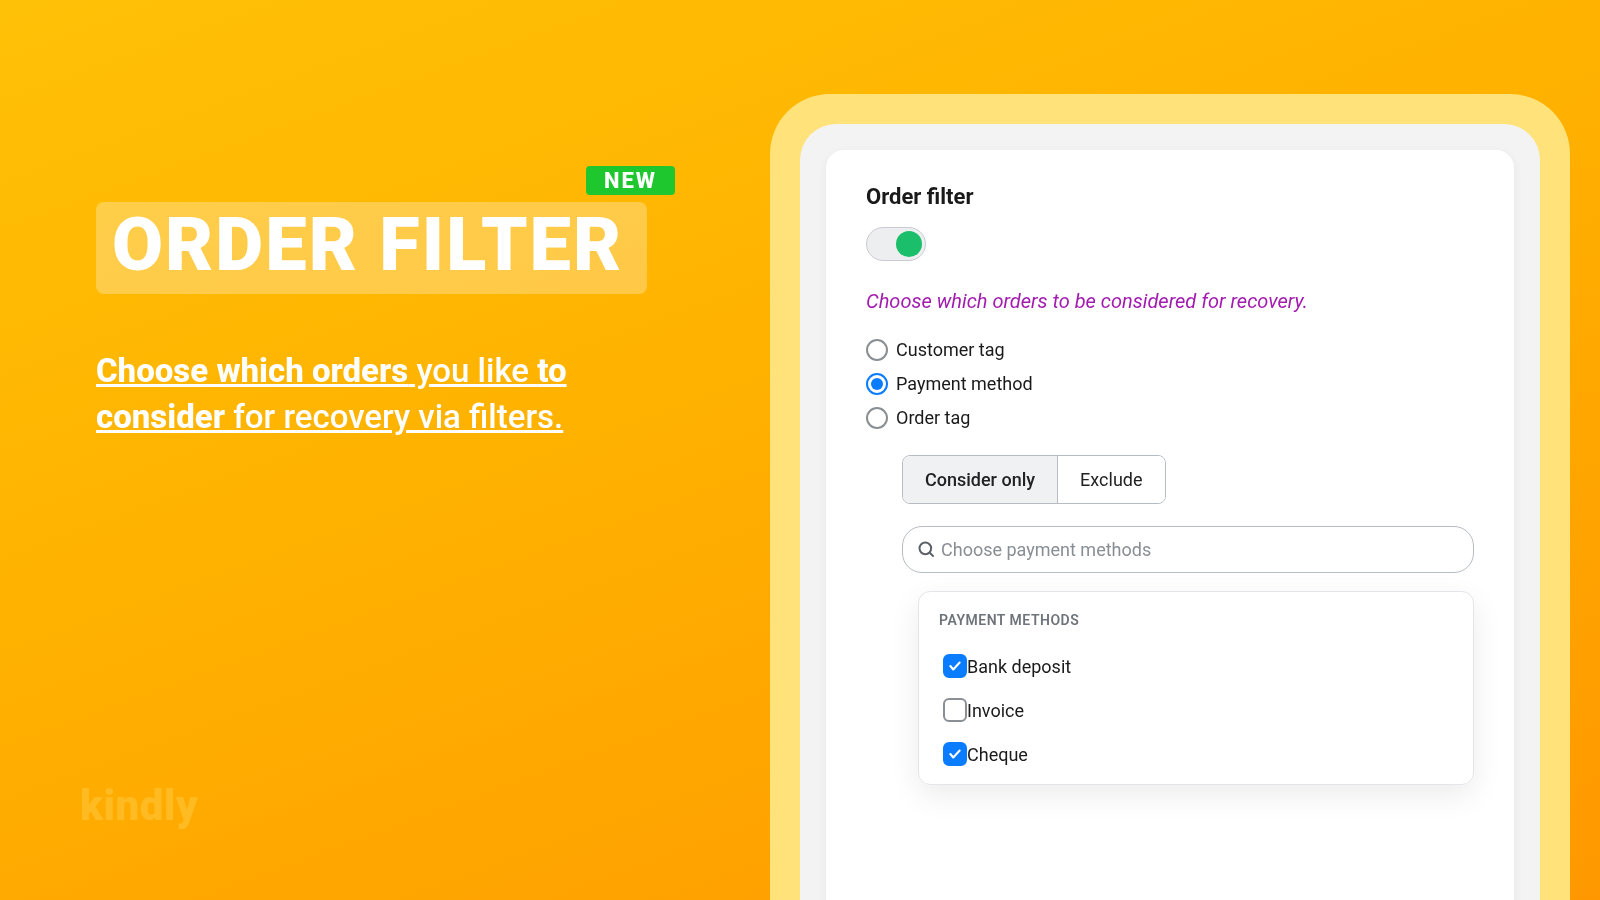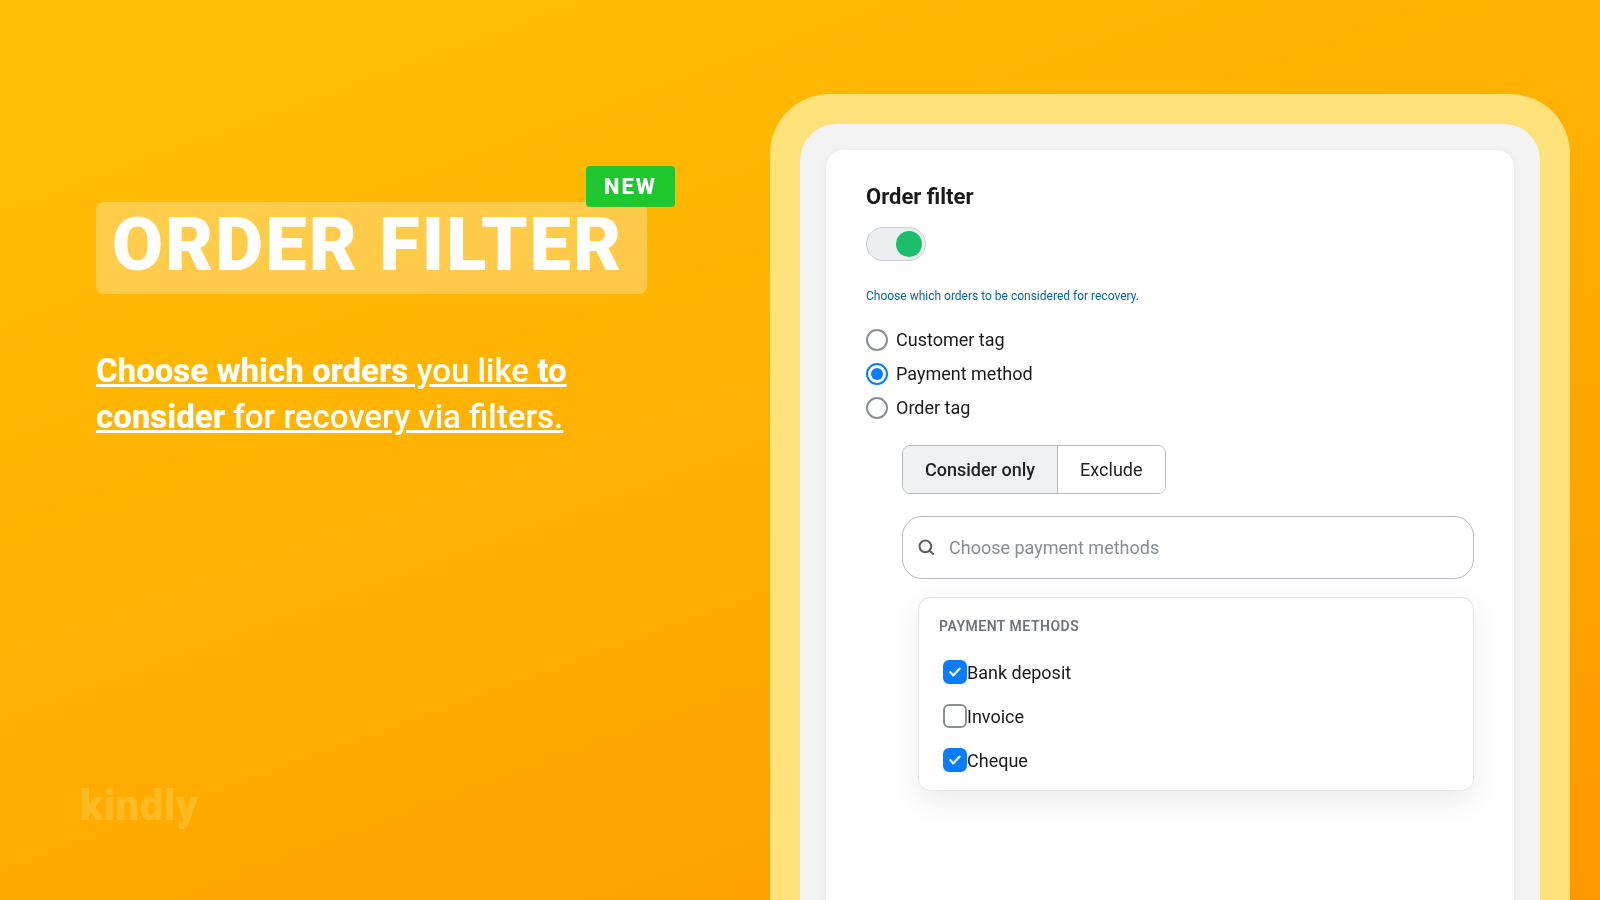--- a/index.html
+++ b/index.html
@@ -17,21 +17,21 @@
     color: #fff;
   }
   .badge {
     position: absolute;
     top: -6px; left: 490px;
     background: #1fc72f;
     color: #fff;
     font-weight: 800;
     letter-spacing: 2px;
     font-size: 22px;
-    padding: 8px 18px;
+    padding: 2px 18px;
     border-radius: 4px;
   }
   .title-wrap {
     display: inline-block;
     background: rgba(255,255,255,0.28);
     padding: 6px 24px 12px 16px;
     border-radius: 8px;
     margin-top: 30px;
   }
   .title {
@@ -101,23 +101,24 @@
     margin-bottom: 28px;
   }
   .toggle .knob {
     position: absolute; top: 3px; right: 3px;
     width: 26px; height: 26px;
     background: #1bbf6b;
     border-radius: 50%;
   }
 
   .desc {
-    font-size: 12px;
-    color: #0369a1;
+    font-size: 20px;
+    color: #a21caf;
     margin-bottom: 26px;
+    font-style: italic;
   }
 
   .radio-group { display: flex; flex-direction: column; gap: 12px; margin-bottom: 26px; }
   .radio {
     display: flex; align-items: flex-start; gap: 8px;
     cursor: pointer; font-size: 18px;
   }
   .radio .circ {
     width: 22px; height: 22px; border: 2px solid #8a8f94; border-radius: 50%;
     display: flex; align-items: center; justify-content: center;
@@ -134,23 +135,23 @@
     margin-bottom: 22px;
   }
   .seg button {
     border: none; background: #fff; padding: 13px 22px; font-size: 18px; font-family: inherit;
     color: #222; cursor: pointer; text-align: right;
   }
   .seg button + button { border-left: 1px solid #b7bcc2; }
   .seg button.active { background: #f0f1f3; font-weight: 500; }
 
   .search {
-    display: flex; align-items: center; gap: 12px;
+    display: flex; align-items: center; gap: 4px;
     border: 1px solid #b7bcc2; border-radius: 20px;
-    padding: 20px 14px; margin-bottom: 18px;
+    padding: 12px 14px; margin-bottom: 18px;
   }
   .search input {
     border: none; outline: none; font-size: 18px; flex: 1;
     font-family: inherit; color: #222; background: transparent;
   }
   .search input::placeholder { color: #888e94; }
 
   .dropdown {
     border: 1px solid #e3e5e8; border-radius: 12px;
     box-shadow: 0 10px 30px rgba(0,0,0,0.08);

